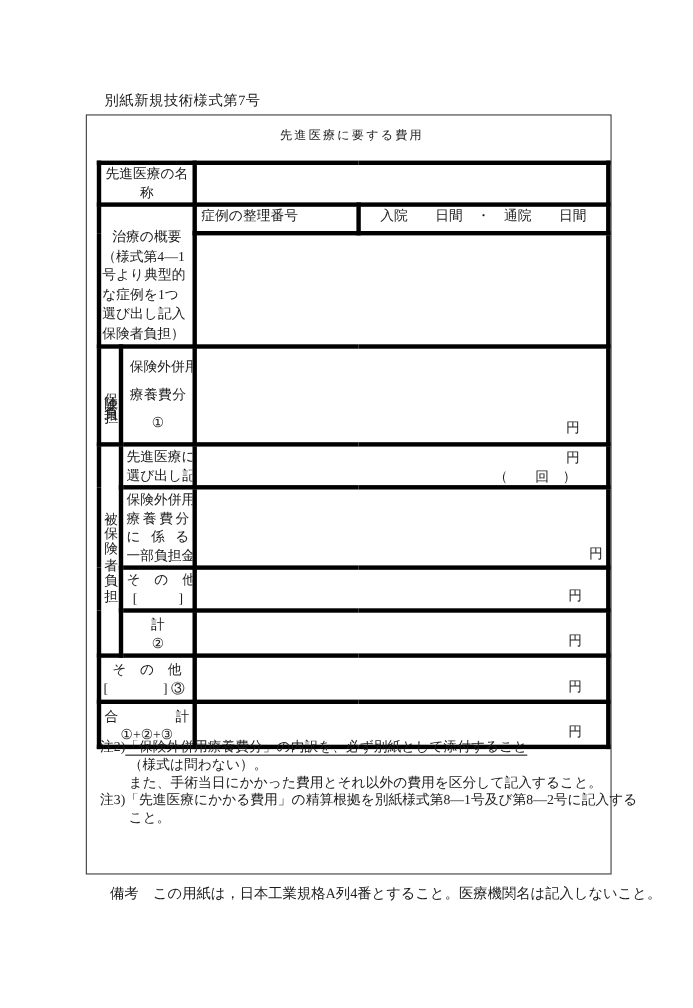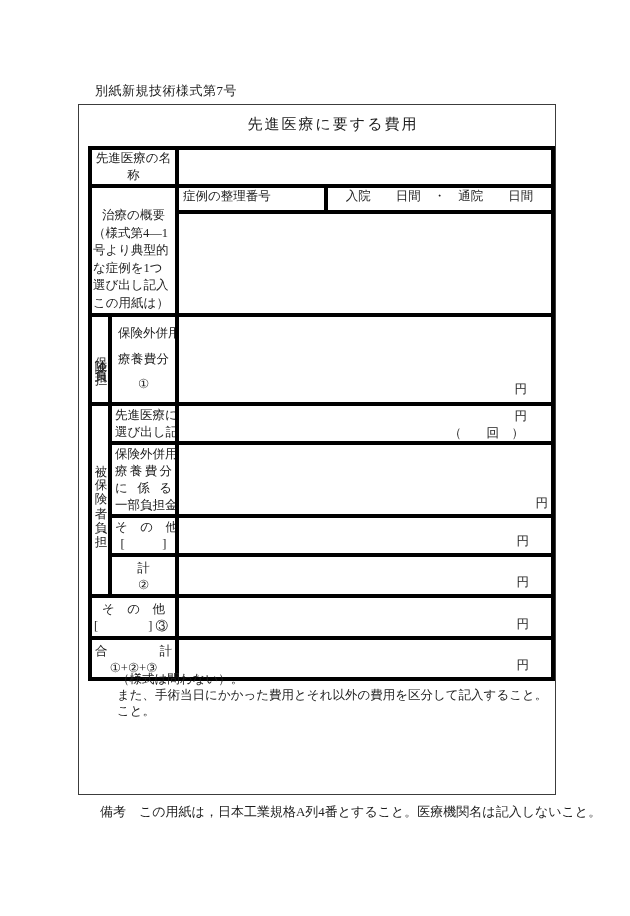--- a/index.html
+++ b/index.html
@@ -15,22 +15,22 @@
     position: absolute; left: 85px; top: 82px;
     font-size: 13px; letter-spacing: 0.5px; margin-left: 10px;
   }
   .outer-box {
     position: absolute; left: 78px; top: 104px;
     width: 478px; height: 691px;
     border: 1px solid #3c3c3c;
     background: #fff;
   }
   .form-title {
-    position: absolute; left: 16px; top: 10px; width: 100%;
-    text-align: center; font-size: 15px; letter-spacing: 2px;
+    position: absolute; left: 3px; top: 10px; width: 100%;
+    text-align: center; font-size: 11px; letter-spacing: 2px;
   }
   table.main-table {
     position: absolute; left: 9px; top: 41px;
     width: 463px;
     border-collapse: collapse; table-layout: fixed;
     font-size: 12.5px;
   }
   table.main-table td {
     border: 4px solid #000000;
     vertical-align: top;
@@ -103,21 +103,21 @@
       <td colspan="2"></td>
     </tr>
 
     <tr style="height:24px">
       <td colspan="2" rowspan="2" class="ov-label">
         <div class="ln first">治療の概要</div>
         <div class="ln u">（様式第4―1</div>
         <div class="ln u">号より典型的</div>
         <div class="ln u">な症例を1つ</div>
         <div class="ln u">選び出し記入</div>
-        <div class="ln">この用紙は）</div>
+        <div class="ln">保険者負担）</div>
       </td>
       <td class="pad-l">症例の整理番号</td>
       <td class="center-mid" style="white-space:pre">入院　　日間　・　通院　　日間</td>
     </tr>
 
     <tr style="height:95px">
       <td colspan="2"></td>
     </tr>
 
     <tr style="height:87px">
@@ -198,19 +198,21 @@
         <div class="cline">①+②+③</div>
       </td>
       <td colspan="2" class="value-cell">
         <span class="yen br-22">円</span>
       </td>
     </tr>
   </tbody>
     </table>
 
   <div class="notes">
+    <div class="nline"><span>注2)</span><span class="u-part">「保険外併用療養費分」の内訳を、必ず別紙として添付すること</span></div>
     <div class="nline indent">（様式は問わない）。</div>
     <div class="nline indent">また、手術当日にかかった費用とそれ以外の費用を区分して記入すること。</div>
+    <div class="nline">注3)「先進医療にかかる費用」の精算根拠を別紙様式第8―1号及び第8―2号に記入する</div>
     <div class="nline indent">こと。</div>
   </div>
 </div>
 
 <div class="remarks">備考　この用紙は，日本工業規格A列4番とすること。医療機関名は記入しないこと。</div>
 
 </body></html>

